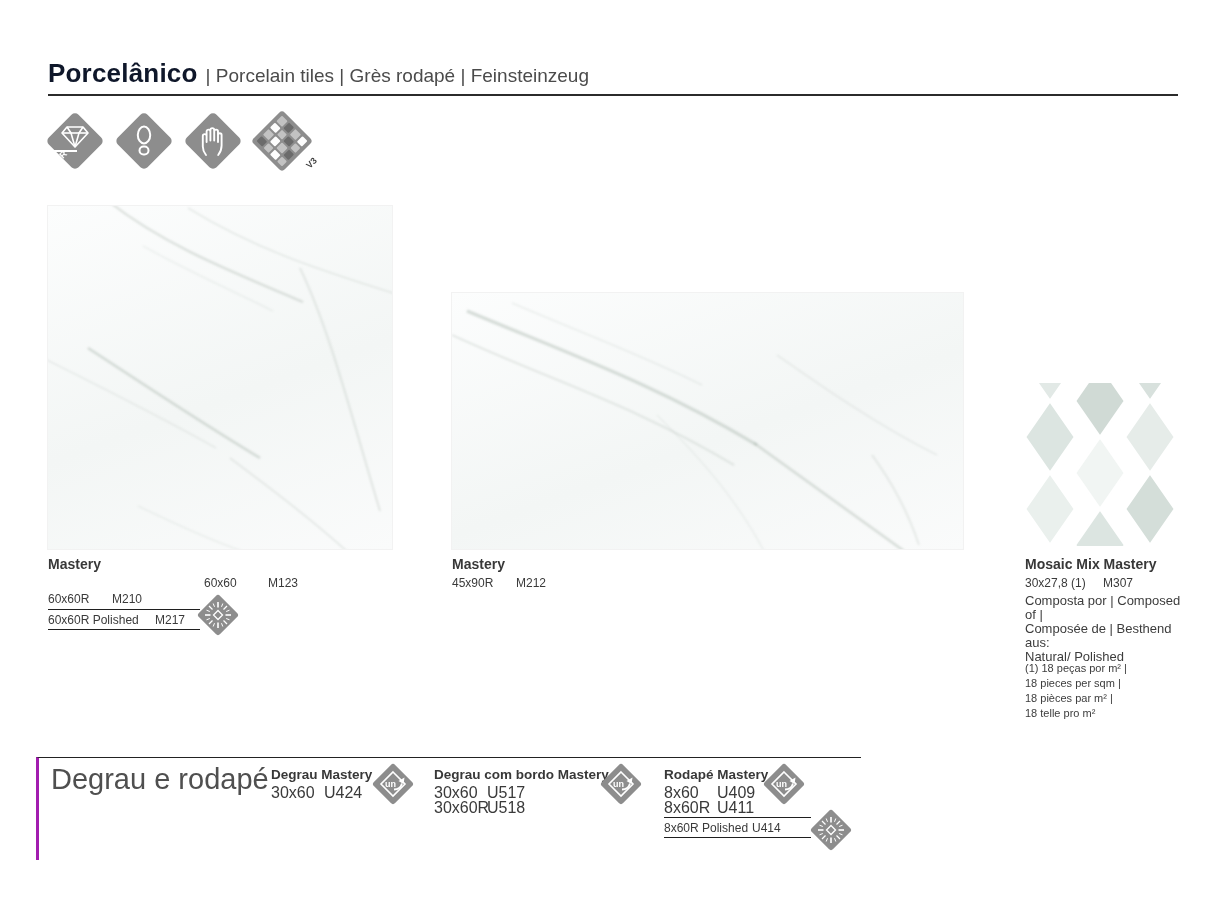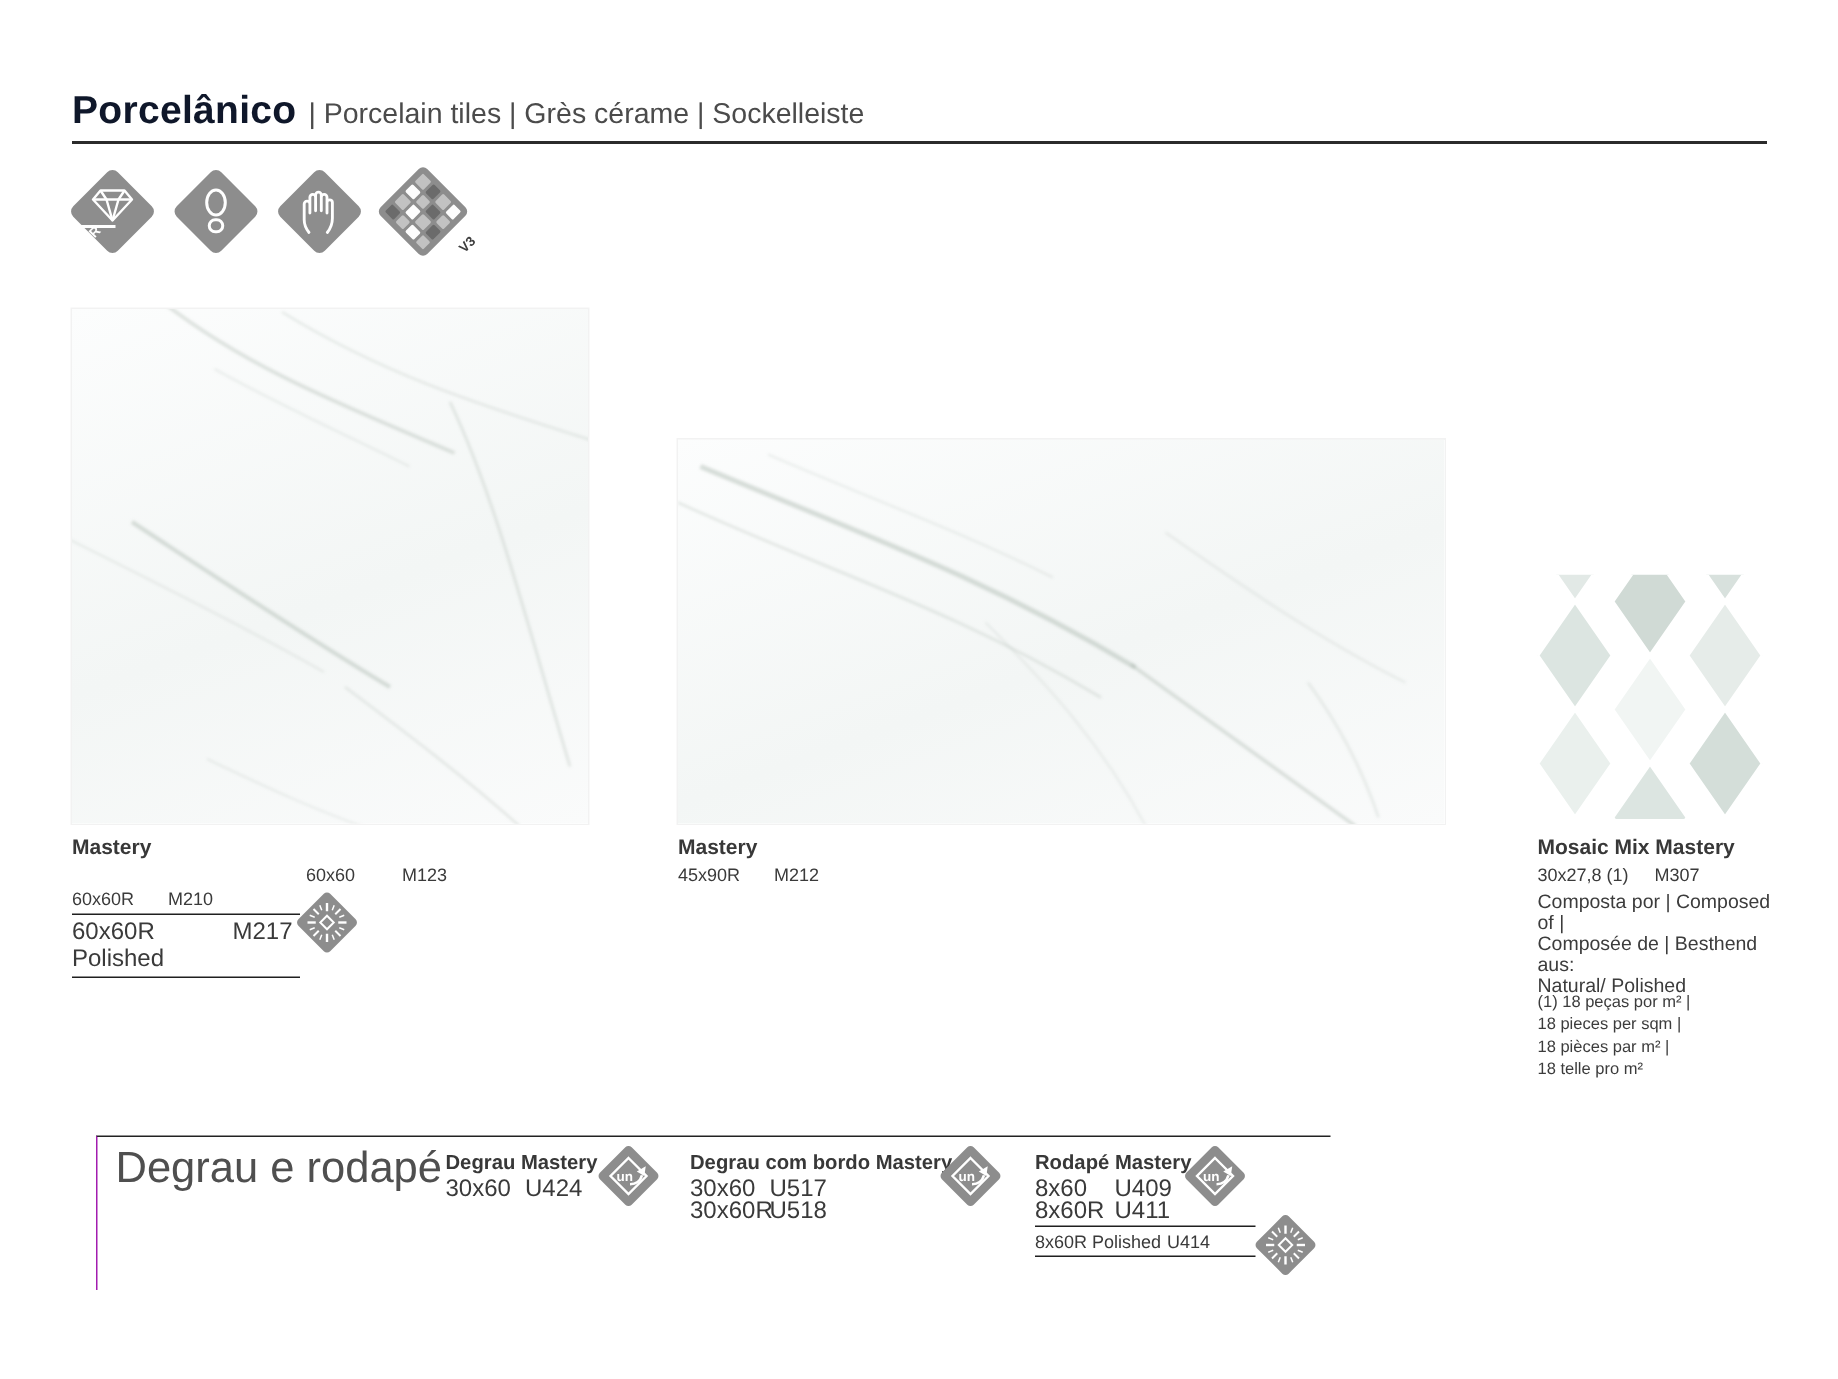--- a/index.html
+++ b/index.html
@@ -27,52 +27,52 @@
   
   .tile{background:linear-gradient(160deg,#fcfdfd 0%,#f3f6f5 55%,#fafbfb 100%);
         box-shadow:0 0 0 1px rgba(0,0,0,.05);}
   .tile svg{display:block;}
 
   
   .p-name{font-size:14px;font-weight:bold;line-height:17px;color:#383838;}
   .spec-row{display:flex;font-size:12px;line-height:15.5px;color:#3a3a3a;}
   .spec-size{width:64px;}
   .pol-row{margin-top:2px;width:152px;border-top:1.5px solid #1f1f1f;border-bottom:1.5px solid #1f1f1f;
-           padding:2.5px 0;display:flex;font-size:16px;color:#3a3a3a;}
+           padding:2.5px 0;display:flex;font-size:12px;color:#3a3a3a;}
   .pol-row .ps{width:107px;}
   .comp{font-size:13px;line-height:14px;color:#3c3c3c;margin-top:2px;}
   .foot{font-size:11px;line-height:15px;color:#3c3c3c;}
 
   
   .smicon{position:absolute;width:44px;height:44px;}
   .smicon .sq{position:absolute;inset:7px;background:#8d8d8d;border-radius:3px;transform:rotate(45deg);}
   .smicon svg{position:absolute;left:8px;top:8px;overflow:visible;}
   .unicon{position:absolute;width:46px;height:46px;}
   .unicon .sq{position:absolute;inset:8px;background:#8d8d8d;border-radius:3px;transform:rotate(45deg);}
   .unicon svg{position:absolute;left:8px;top:8px;}
 
   
-  #bottom{left:64px;top:757px;width:822px;height:102px;border-top:1.5px solid #222;border-left:1px solid #a21caf;}
+  #bottom{left:36px;top:757px;width:822px;height:102px;border-top:1.5px solid #222;border-left:3px solid #a21caf;}
   .b-title{position:absolute;left:12px;top:5px;font-size:29px;font-weight:300;color:#4f4f4f;}
   .b-subs{position:absolute;left:12px;top:44px;font-size:12.5px;line-height:17.5px;color:#3d3d3d;}
   .bcol{position:absolute;top:8px;}
   .b-name{font-size:13.5px;font-weight:bold;line-height:17px;white-space:nowrap;color:#383838;}
   .bspec{display:flex;font-size:16px;line-height:15px;color:#3a3a3a;}
   .bspec .spec-size{width:53px;}
   .bpol{margin-top:2px;width:147px;border-top:1.5px solid #1f1f1f;border-bottom:1.5px solid #1f1f1f;
         padding:2.5px 0;display:flex;font-size:12px;color:#3a3a3a;}
   .bpol .ps{width:88px;}
 </style>
 </head>
 <body>
 
 <div id="page">
 
   <div class="abs" id="header">
-    <span class="t">Porcelânico</span><span class="s">| Porcelain tiles | Grès céramе | Sockelleiste</span>
+    <span class="t">Porcelânico</span><span class="s">| Porcelain tiles | Grès rodapé | Feinsteinzeug</span>
   </div>
   <div class="abs" id="header-rule"></div>
 
   <div class="abs" id="icons-row">
 
     <div class="dicon">
       <div class="sq"></div>
       <svg width="38" height="38" viewBox="0 0 38 38">
         <g stroke="#fff" stroke-width="1.6" fill="none" stroke-linejoin="round">
           <polygon points="11,5 27,5 32,11 19,25 6,11"></polygon>

